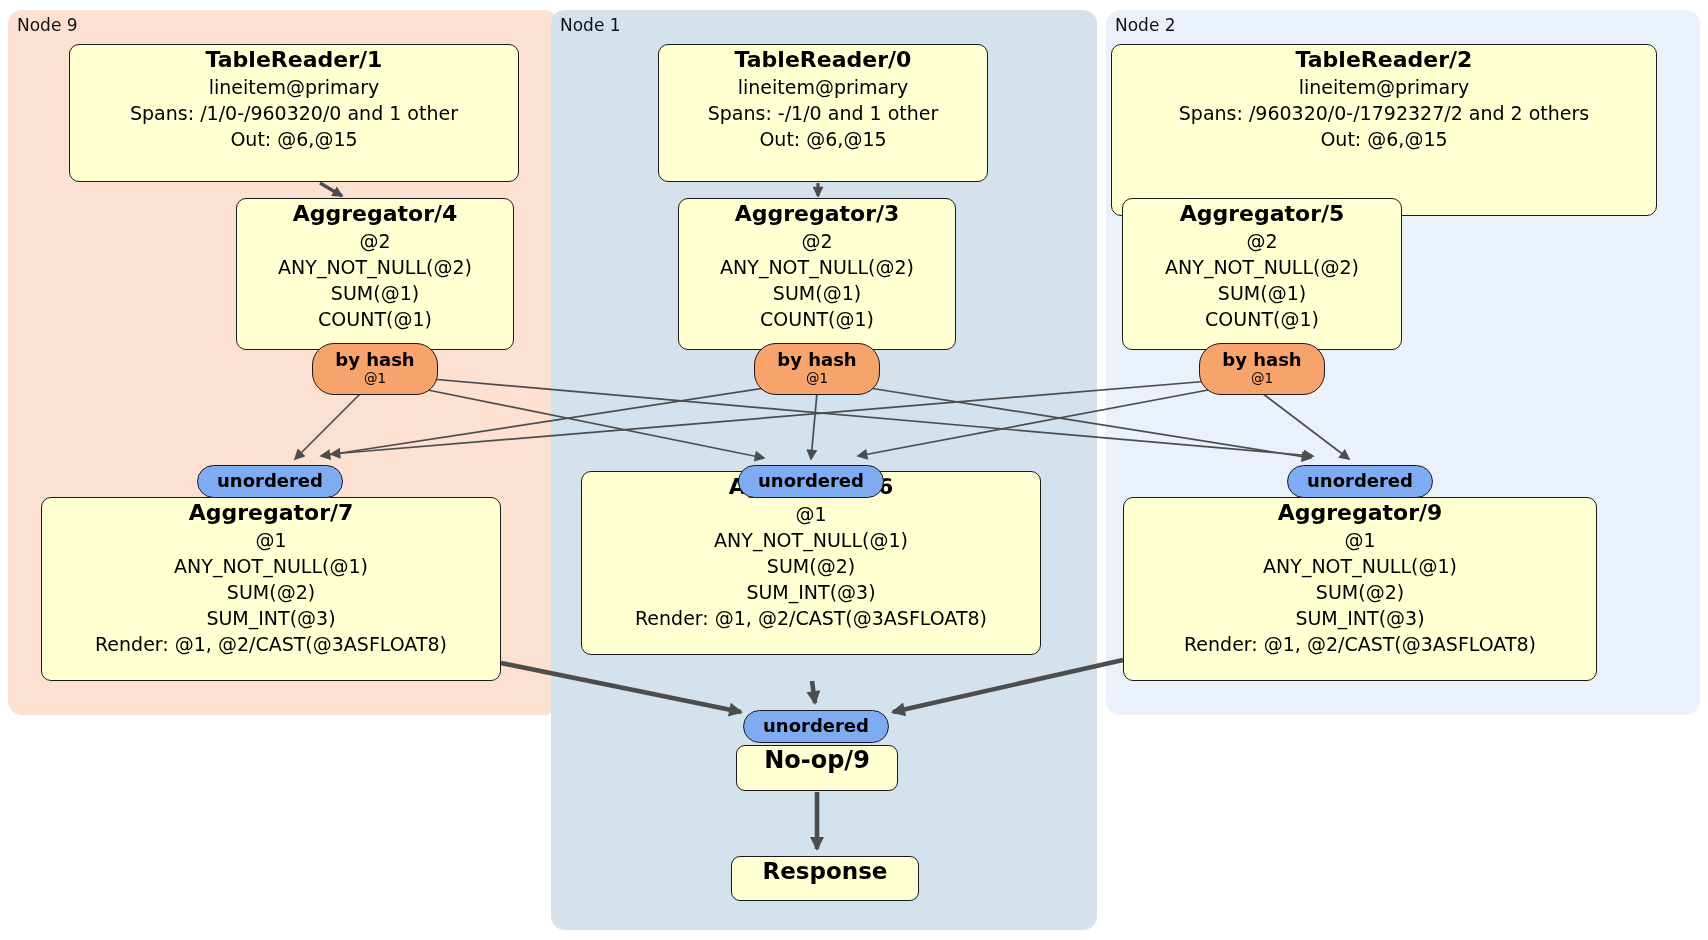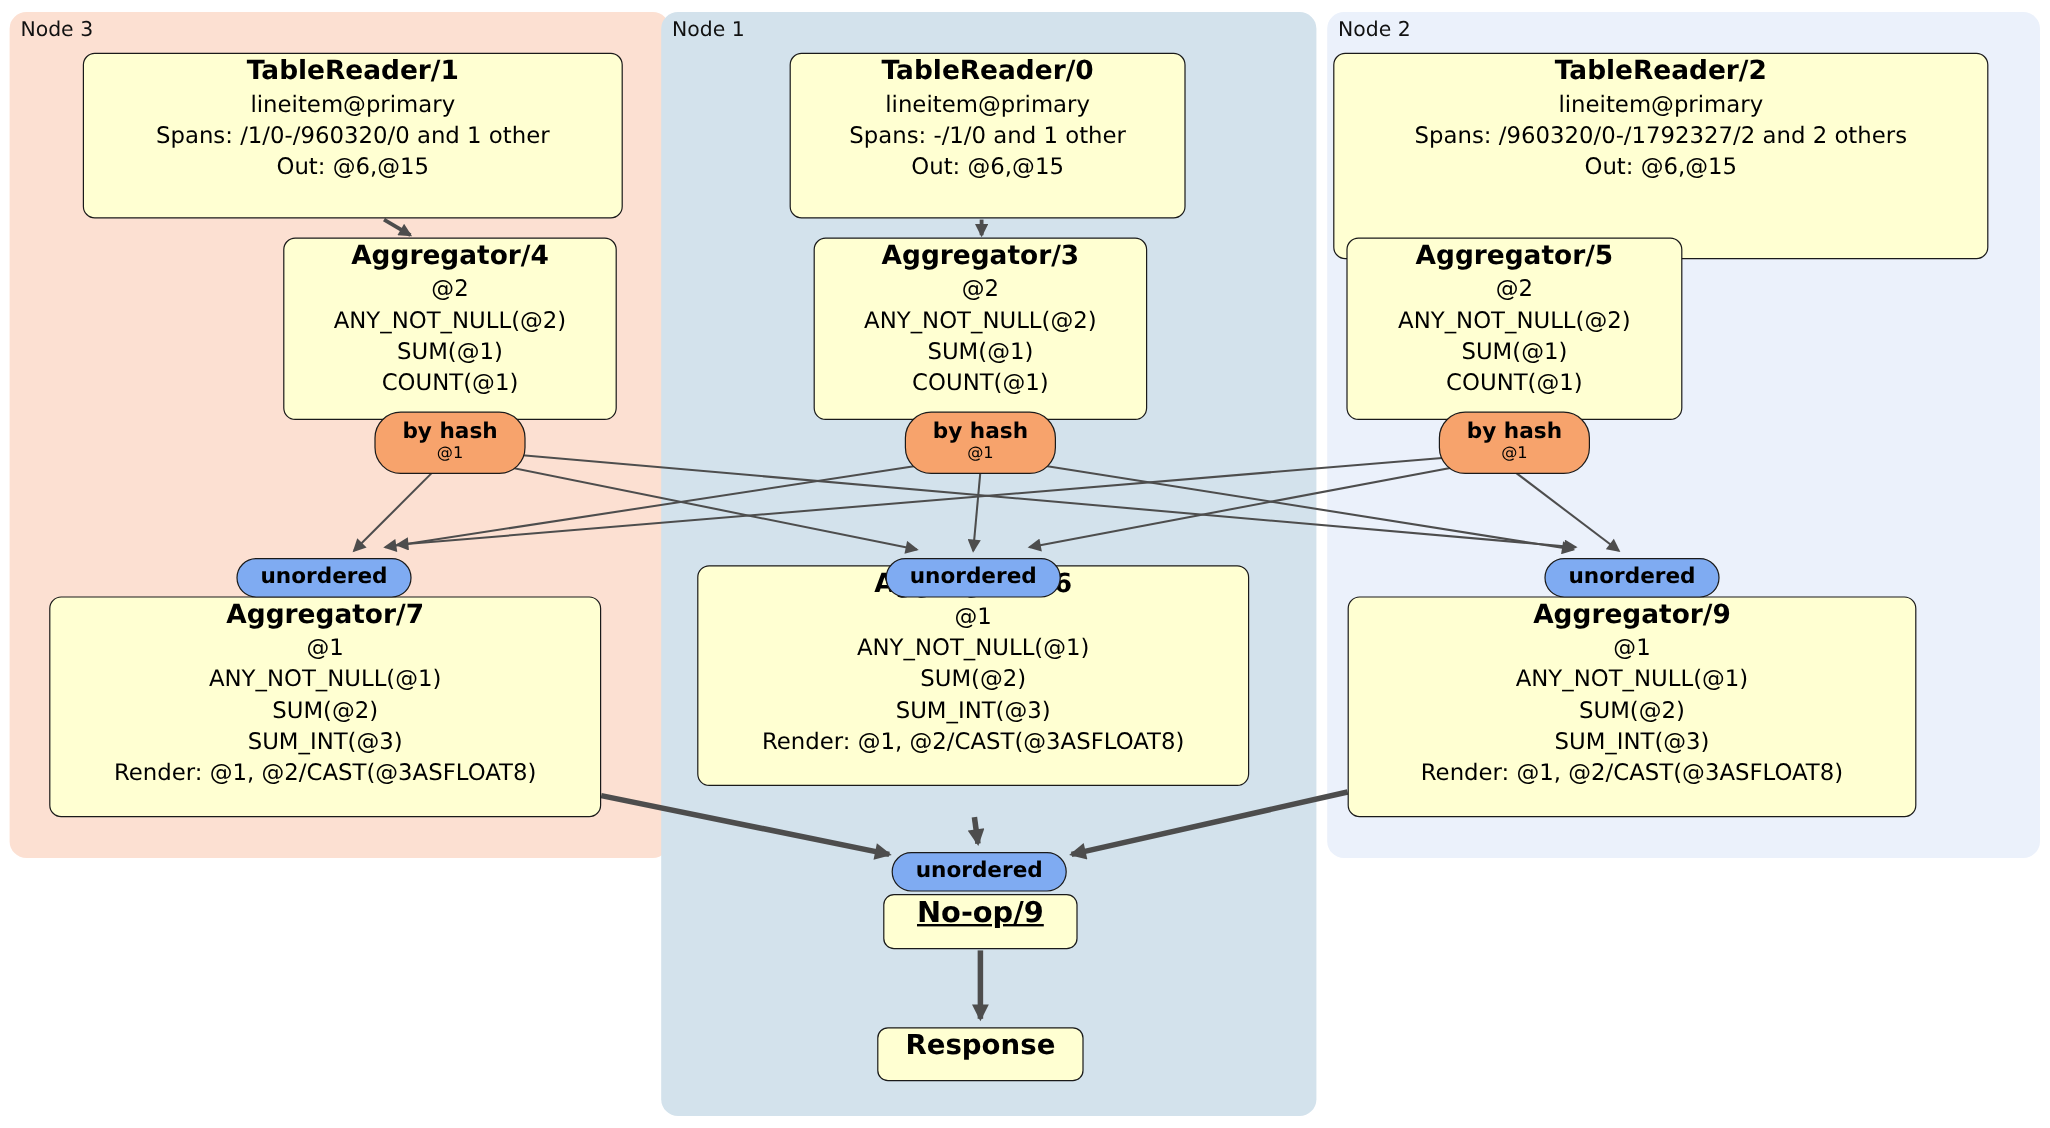--- a/index.html
+++ b/index.html
@@ -31,32 +31,32 @@
     position:absolute;z-index:4;box-sizing:border-box;border:1.8px solid var(--box_border);
     text-align:center;
   }
   .hash-pill{width:126px;height:52px;border-radius:22px;background:var(--hash_fill);padding-top:5px;}
   .hash-label{font-size:18px;font-weight:bold;line-height:21px;}
   .hash-detail{font-size:13.5px;line-height:16px;}
   .stream-pill{
     width:146px;height:33px;border-radius:17px;background:var(--unordered_fill);
     font-size:18px;font-weight:bold;line-height:30px;
   }
-  .noop-box{left:736px;top:745px;width:162px;height:46px;border-radius:9px;text-decoration:underline;}
+  .noop-box{left:736px;top:745px;width:162px;height:46px;border-radius:9px;}
   .noop-box .ptitle{font-size:24px;}
-  .response-box{left:731px;top:856px;width:172px;height:45px;border-radius:9px;}
+  .response-box{left:731px;top:856px;width:188px;height:45px;border-radius:9px;}
   .response-box .ptitle{font-size:23px;}
 </style>
 </head>
 <body>
 
 <div class="canvas">
 
   <div class="region region-node3">
-    <div class="region-label">Node 3</div>
+    <div class="region-label">Node 9</div>
   </div>
   <div class="region region-node1">
     <div class="region-label">Node 1</div>
   </div>
   <div class="region region-node2">
     <div class="region-label">Node 2</div>
   </div>
 
   <svg class="edges" width="1708" height="940" viewBox="0 0 1708 940">
     <defs>

